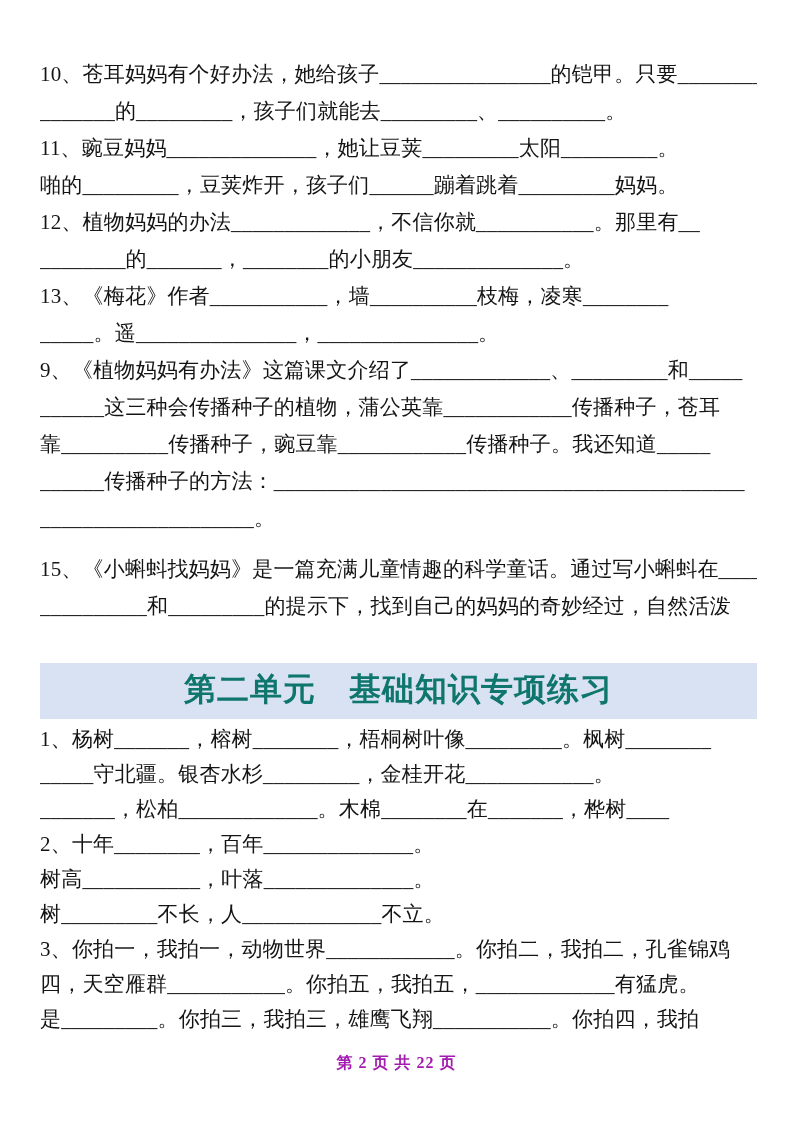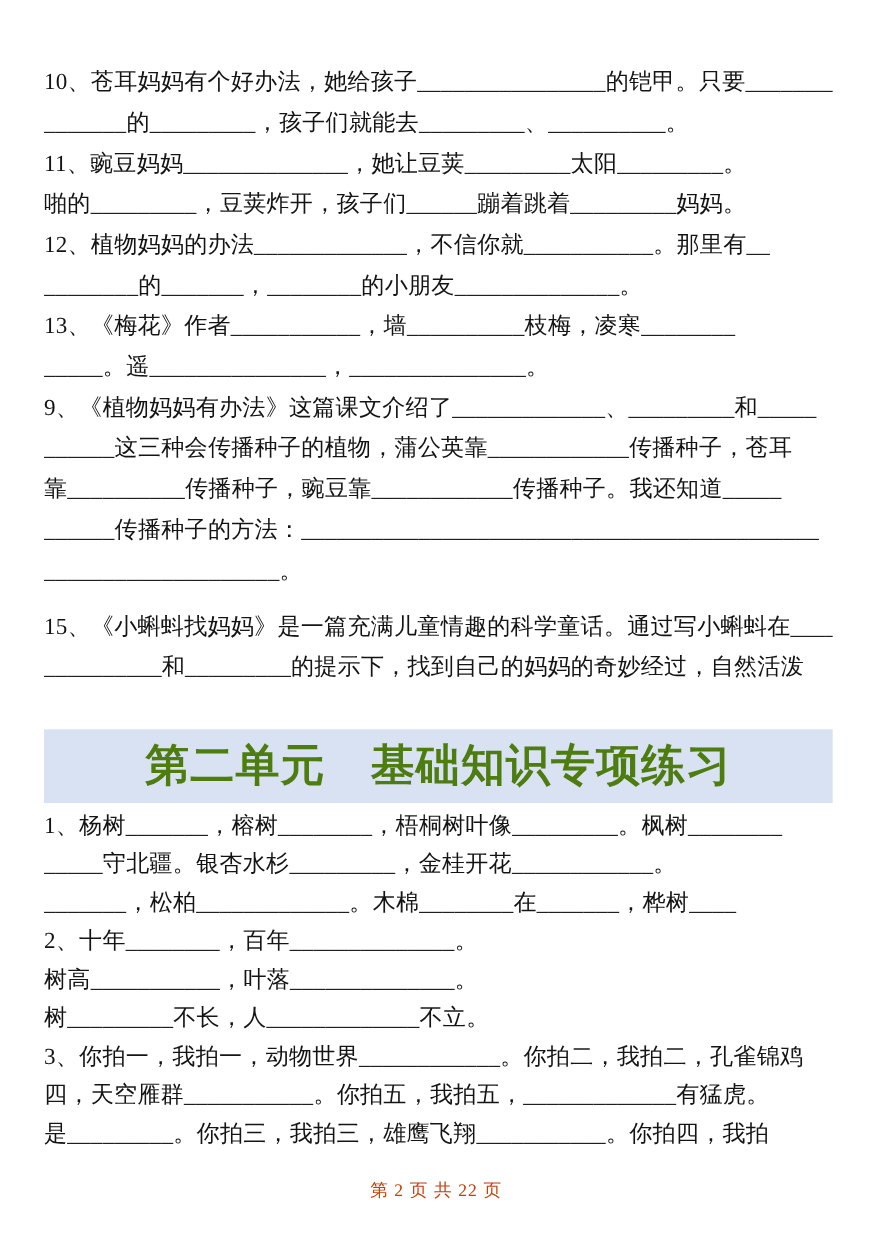--- a/index.html
+++ b/index.html
@@ -29,33 +29,34 @@
   }
   .gap-top{margin-top:14px;}
   .band{
     margin-top:38px;
     margin-bottom:3px;
     background:#d9e2f3;
     text-align:center;
     padding:5px 0 7px 0;
   }
   .band .band-text{
-    font-size:40px;
+    font-size:32px;
     font-weight:bold;
-    color:#4d7c0f;
+    color:#0f766e;
     letter-spacing:1px;
     white-space:pre;
   }
   .footer{
     position:absolute;
-    left:0;right:0;bottom:29px;
+    left:0;right:0;bottom:48px;
     text-align:center;
     font-size:16px;
-    color:#c2410c;
+    color:#a21caf;
     letter-spacing:1px;
+    font-weight:bold;
   }
 </style>
 </head>
 <body>
 
 <div class="page">
   <div class="content">
 
     <div class="line">10、苍耳妈妈有个好办法，她给孩子________________的铠甲。只要________</div>
     <div class="line">_______的_________，孩子们就能去_________、__________。</div>

